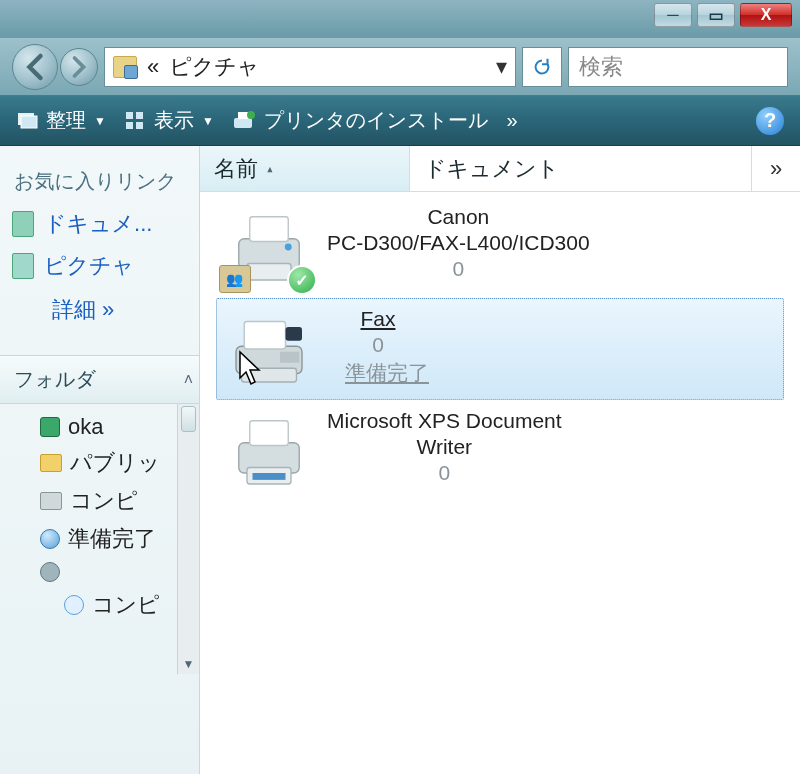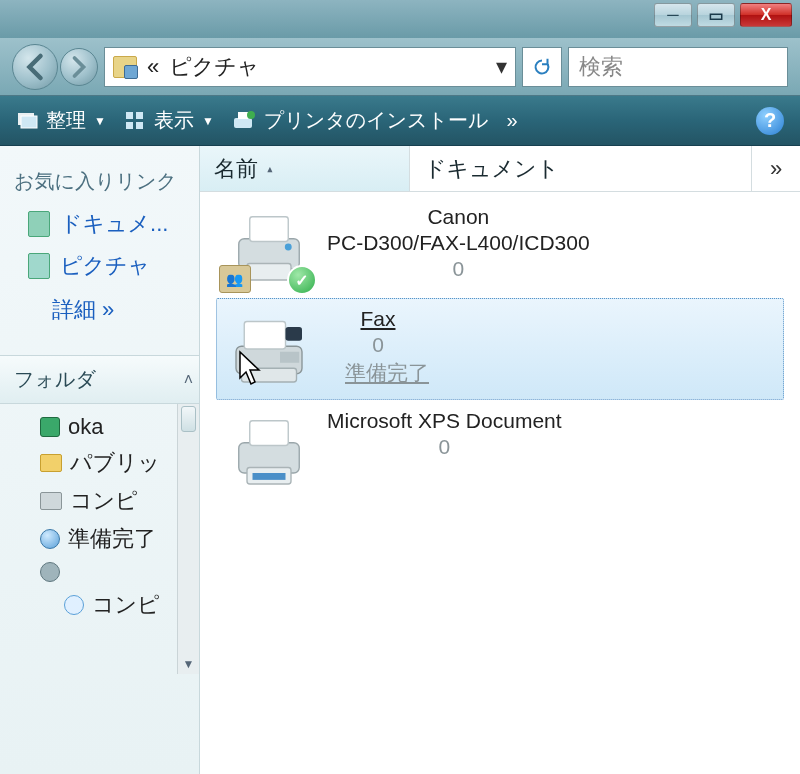--- a/index.html
+++ b/index.html
@@ -125,21 +125,21 @@
     background:linear-gradient(to bottom, #f2f8fa, #e8f2f4);
     border-right:1px solid #c8d8dc;
     position:relative;
   }
   .favhead{
     padding:22px 14px 8px;
     color:#4c7080;font-size:20px;
   }
   .favitem{
     display:flex;align-items:center;gap:10px;
-    padding:6px 28px;
+    padding:6px 12px;
     color:#1a5fbf;font-size:22px;
   }
   .favitem .ficon{width:22px;height:26px;background:#8fd0b8;border:1px solid #4aa77a;border-radius:2px;}
   .favitem.pic .ficon{background:#a0d8cc;}
   .favmore{padding:8px 52px;color:#1a5fbf;font-size:22px;}
 
   .foldershdr{
     margin-top:22px;
     padding:10px 6px 10px 14px;
     border-top:1px solid #c8d8dc;
@@ -401,20 +401,21 @@
         <div class="piconwrap">
           <svg class="printer-svg" viewBox="0 0 64 64">
             <rect x="10" y="26" width="44" height="22" rx="4" fill="#d4dde0" stroke="#9aa6aa"></rect>
             <rect x="18" y="10" width="28" height="18" rx="2" fill="#fff" stroke="#bcc6c9"></rect>
             <rect x="16" y="44" width="32" height="12" rx="2" fill="#e8eef0" stroke="#aab4b7"></rect>
             <rect x="20" y="48" width="24" height="5" fill="#4a8fc8"></rect>
           </svg>
         </div>
         <div class="pinfo">
           <span class="pname">Microsoft XPS Document</span>
+          <span class="pname">Writer</span>
           <span class="count">0</span>
         </div>
       </div>
 
     </div>
   </div>
 </div>
 
 <div class="cursor">
   <svg viewBox="0 0 30 38">

